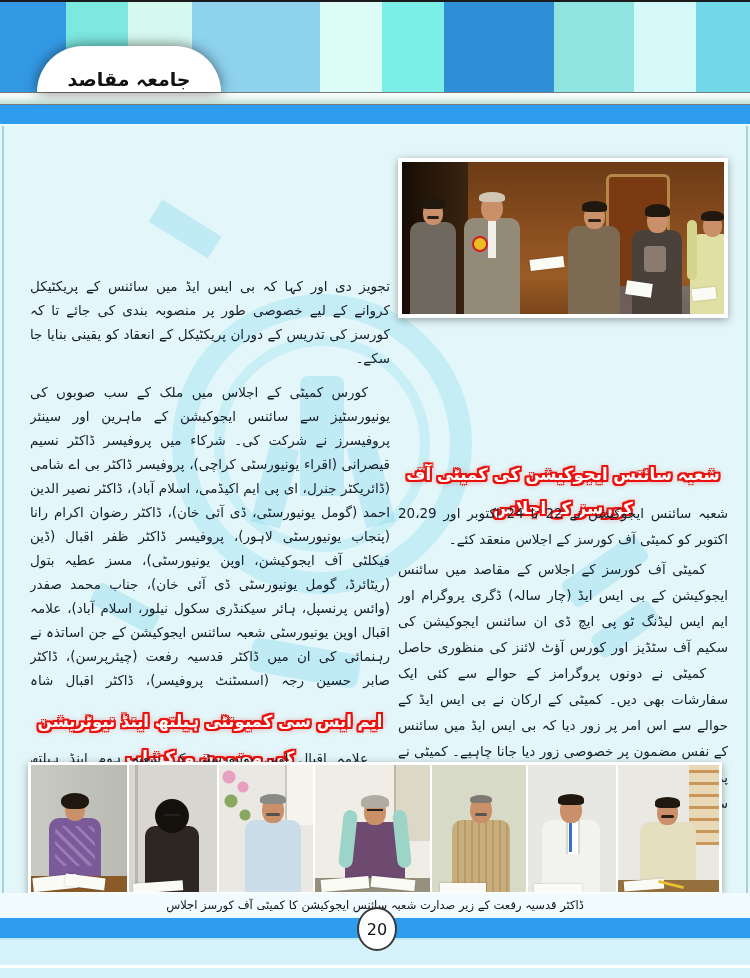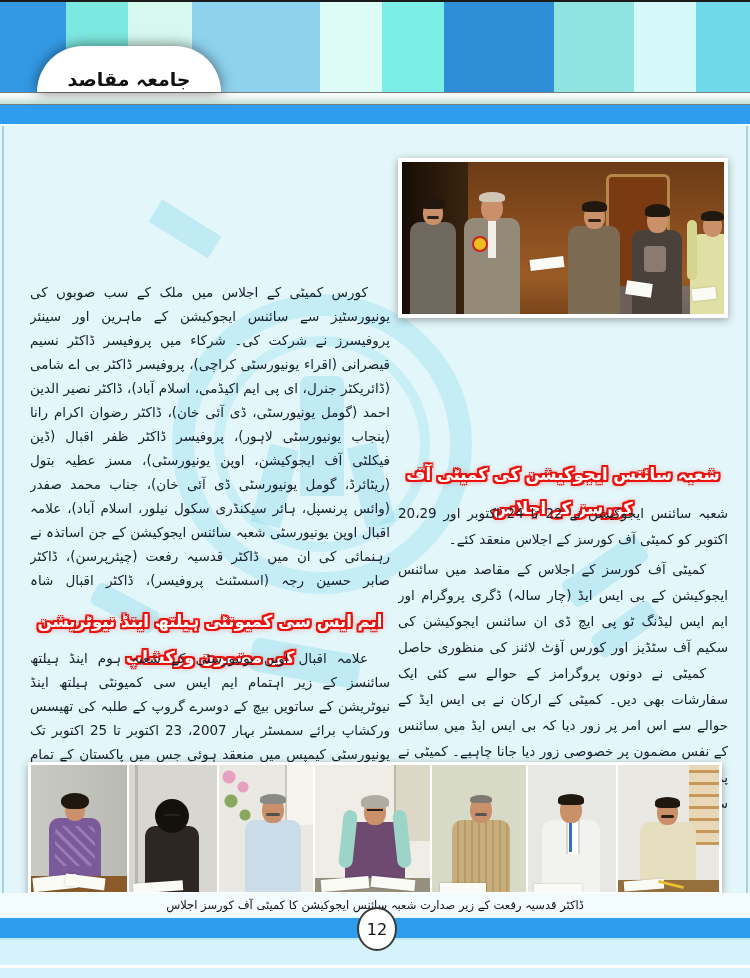--- a/index.html
+++ b/index.html
@@ -136,20 +136,21 @@
     <div class="wm" style="left:356px;top:318px;width:30px;height:82px;transform:rotate(-14deg);"></div>
     <div class="wm" style="left:150px;top:90px;width:70px;height:26px;transform:rotate(32deg);"></div>
     <div class="wm" style="left:430px;top:60px;width:80px;height:26px;transform:rotate(-28deg);"></div>
     <div class="wm" style="left:560px;top:430px;width:90px;height:30px;transform:rotate(-35deg);border-radius:6px;"></div>
     <div class="wm" style="left:590px;top:490px;width:70px;height:26px;transform:rotate(-35deg);border-radius:6px;"></div>
     <div class="wm" style="left:90px;top:470px;width:70px;height:24px;transform:rotate(28deg);border-radius:6px;"></div>
     <div class="wm" style="left:250px;top:520px;width:110px;height:34px;transform:rotate(10deg);border-radius:8px;"></div>
   </div>
 
   <div class="col col-left">
+    <p style="height:100px;">تجویز دی اور کہا کہ بی ایس ایڈ میں سائنس کے پریکٹیکل کروانے کے لیے خصوصی طور پر منصوبہ بندی کی جائے تا کہ کورسز کی تدریس کے دوران پریکٹیکل کے انعقاد کو یقینی بنایا جا سکے۔</p>
     <p class="indent" style="height:312px;margin-top:6px;">کورس کمیٹی کے اجلاس میں ملک کے سب صوبوں کی یونیورسٹیز سے سائنس ایجوکیشن کے ماہرین اور سینئر پروفیسرز نے شرکت کی۔ شرکاء میں پروفیسر ڈاکٹر نسیم قیصرانی (اقراء یونیورسٹی کراچی)، پروفیسر ڈاکٹر بی اے شامی (ڈائریکٹر جنرل، ای پی ایم اکیڈمی، اسلام آباد)، ڈاکٹر نصیر الدین احمد (گومل یونیورسٹی، ڈی آئی خان)، ڈاکٹر رضوان اکرام رانا (پنجاب یونیورسٹی لاہور)، پروفیسر ڈاکٹر ظفر اقبال (ڈین فیکلٹی آف ایجوکیشن، اوپن یونیورسٹی)، مسز عطیہ بتول (ریٹائرڈ، گومل یونیورسٹی ڈی آئی خان)، جناب محمد صفدر (وائس پرنسپل، ہائر سیکنڈری سکول نیلور، اسلام آباد)، علامہ اقبال اوپن یونیورسٹی شعبہ سائنس ایجوکیشن کے جن اساتذہ نے رہنمائی کی ان میں ڈاکٹر قدسیہ رفعت (چیئرپرسن)، ڈاکٹر صابر حسین رجہ (اسسٹنٹ پروفیسر)، ڈاکٹر اقبال شاہ (اسسٹنٹ پروفیسر)، محترمہ نصرت فاطمہ (لیکچرار)، اور محترمہ شمع اعجاز (ریسرچ اسسٹنٹ) شامل ہیں۔</p>
     <div class="headline-red" style="margin-top:12px;height:36px;line-height:36px;">ایم ایس سی کمیونٹی ہیلتھ اینڈ نیوٹریشن کی مضمون ورکشاپ</div>
     <p class="indent" style="height:152px;margin-top:6px;">علامہ اقبال اوپن یونیورسٹی کے شعبہ ہوم اینڈ ہیلتھ سائنسز کے زیر اہتمام ایم ایس سی کمیونٹی ہیلتھ اینڈ نیوٹریشن کے ساتویں بیچ کے دوسرے گروپ کے طلبہ کی تھیسس ورکشاپ برائے سمسٹر بہار 2007، 23 اکتوبر تا 25 اکتوبر تک یونیورسٹی کیمپس میں منعقد ہوئی جس میں پاکستان کے تمام شہروں کے طلباء و طالبات نے شرکت کی۔ یاد رہے کہ اس سلسلے کی پہلی ورکشاپ اسی سال ستمبر کے پہلے ہفتے میں منعقد ہوئی تھی جس میں</p>
   </div>
 
   <div class="photo-frame" style="left:398px;top:32px;width:330px;height:160px;">
     <div class="photo-inner" style="background:linear-gradient(180deg,#6b3b16 0%,#8a4e1f 45%,#9a5c26 75%,#7a451a 100%);">
       <div style="position:absolute;left:0;top:0;width:66px;height:100%;background:linear-gradient(90deg,#170d05,#3a2410);"></div>
       <div style="position:absolute;left:204px;top:12px;width:58px;height:140px;background:#7a3a12;border:3px solid #b5884a;border-bottom:none;border-radius:6px 6px 0 0;"></div>
       <div style="position:absolute;right:0;bottom:0;width:130px;height:28px;background:rgba(90,150,210,.38);"></div>
@@ -316,15 +317,15 @@
       </div>
     </div>
   </div>
 </div>
 
 <div class="caption-band">
   <div class="photo-caption">ڈاکٹر قدسیہ رفعت کے زیر صدارت شعبہ سائنس ایجوکیشن کا کمیٹی آف کورسز اجلاس</div>
 </div>
 <div class="footer-bar"></div>
 <div class="page-badge">
-  <span>12</span>
+  <span>20</span>
 </div>
 <div class="bottom-band-line"></div>
 
 </body></html>

